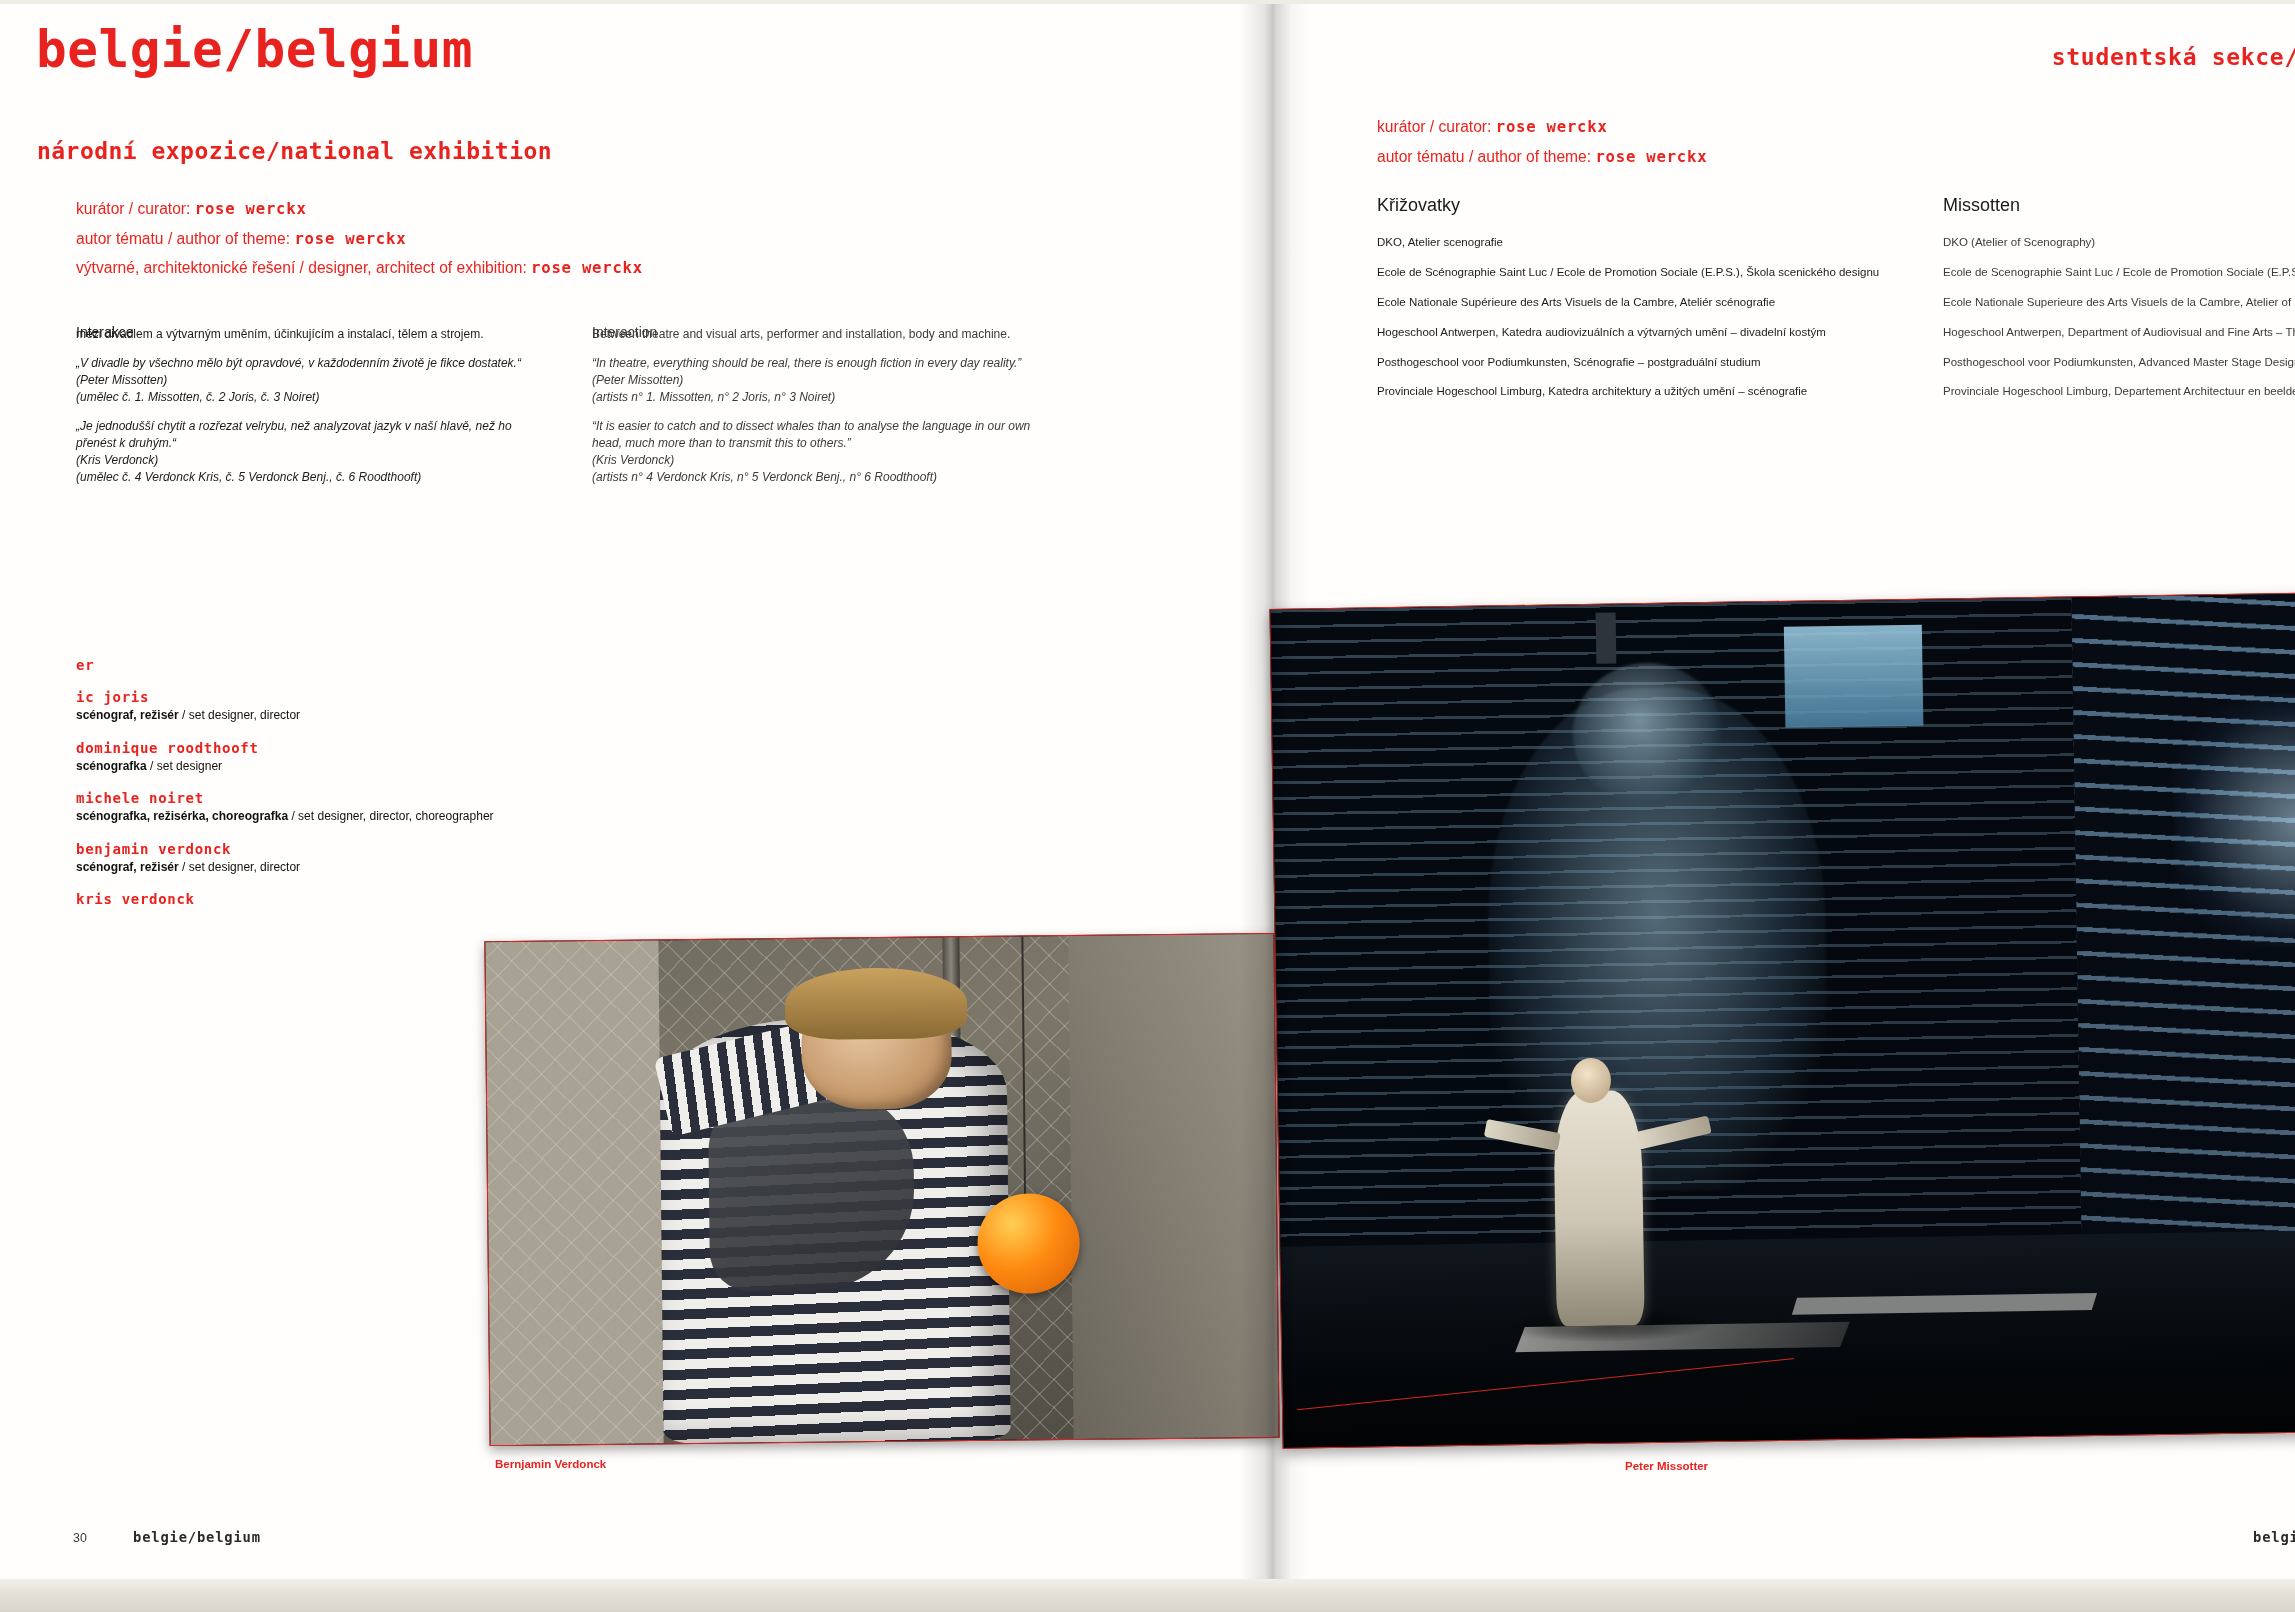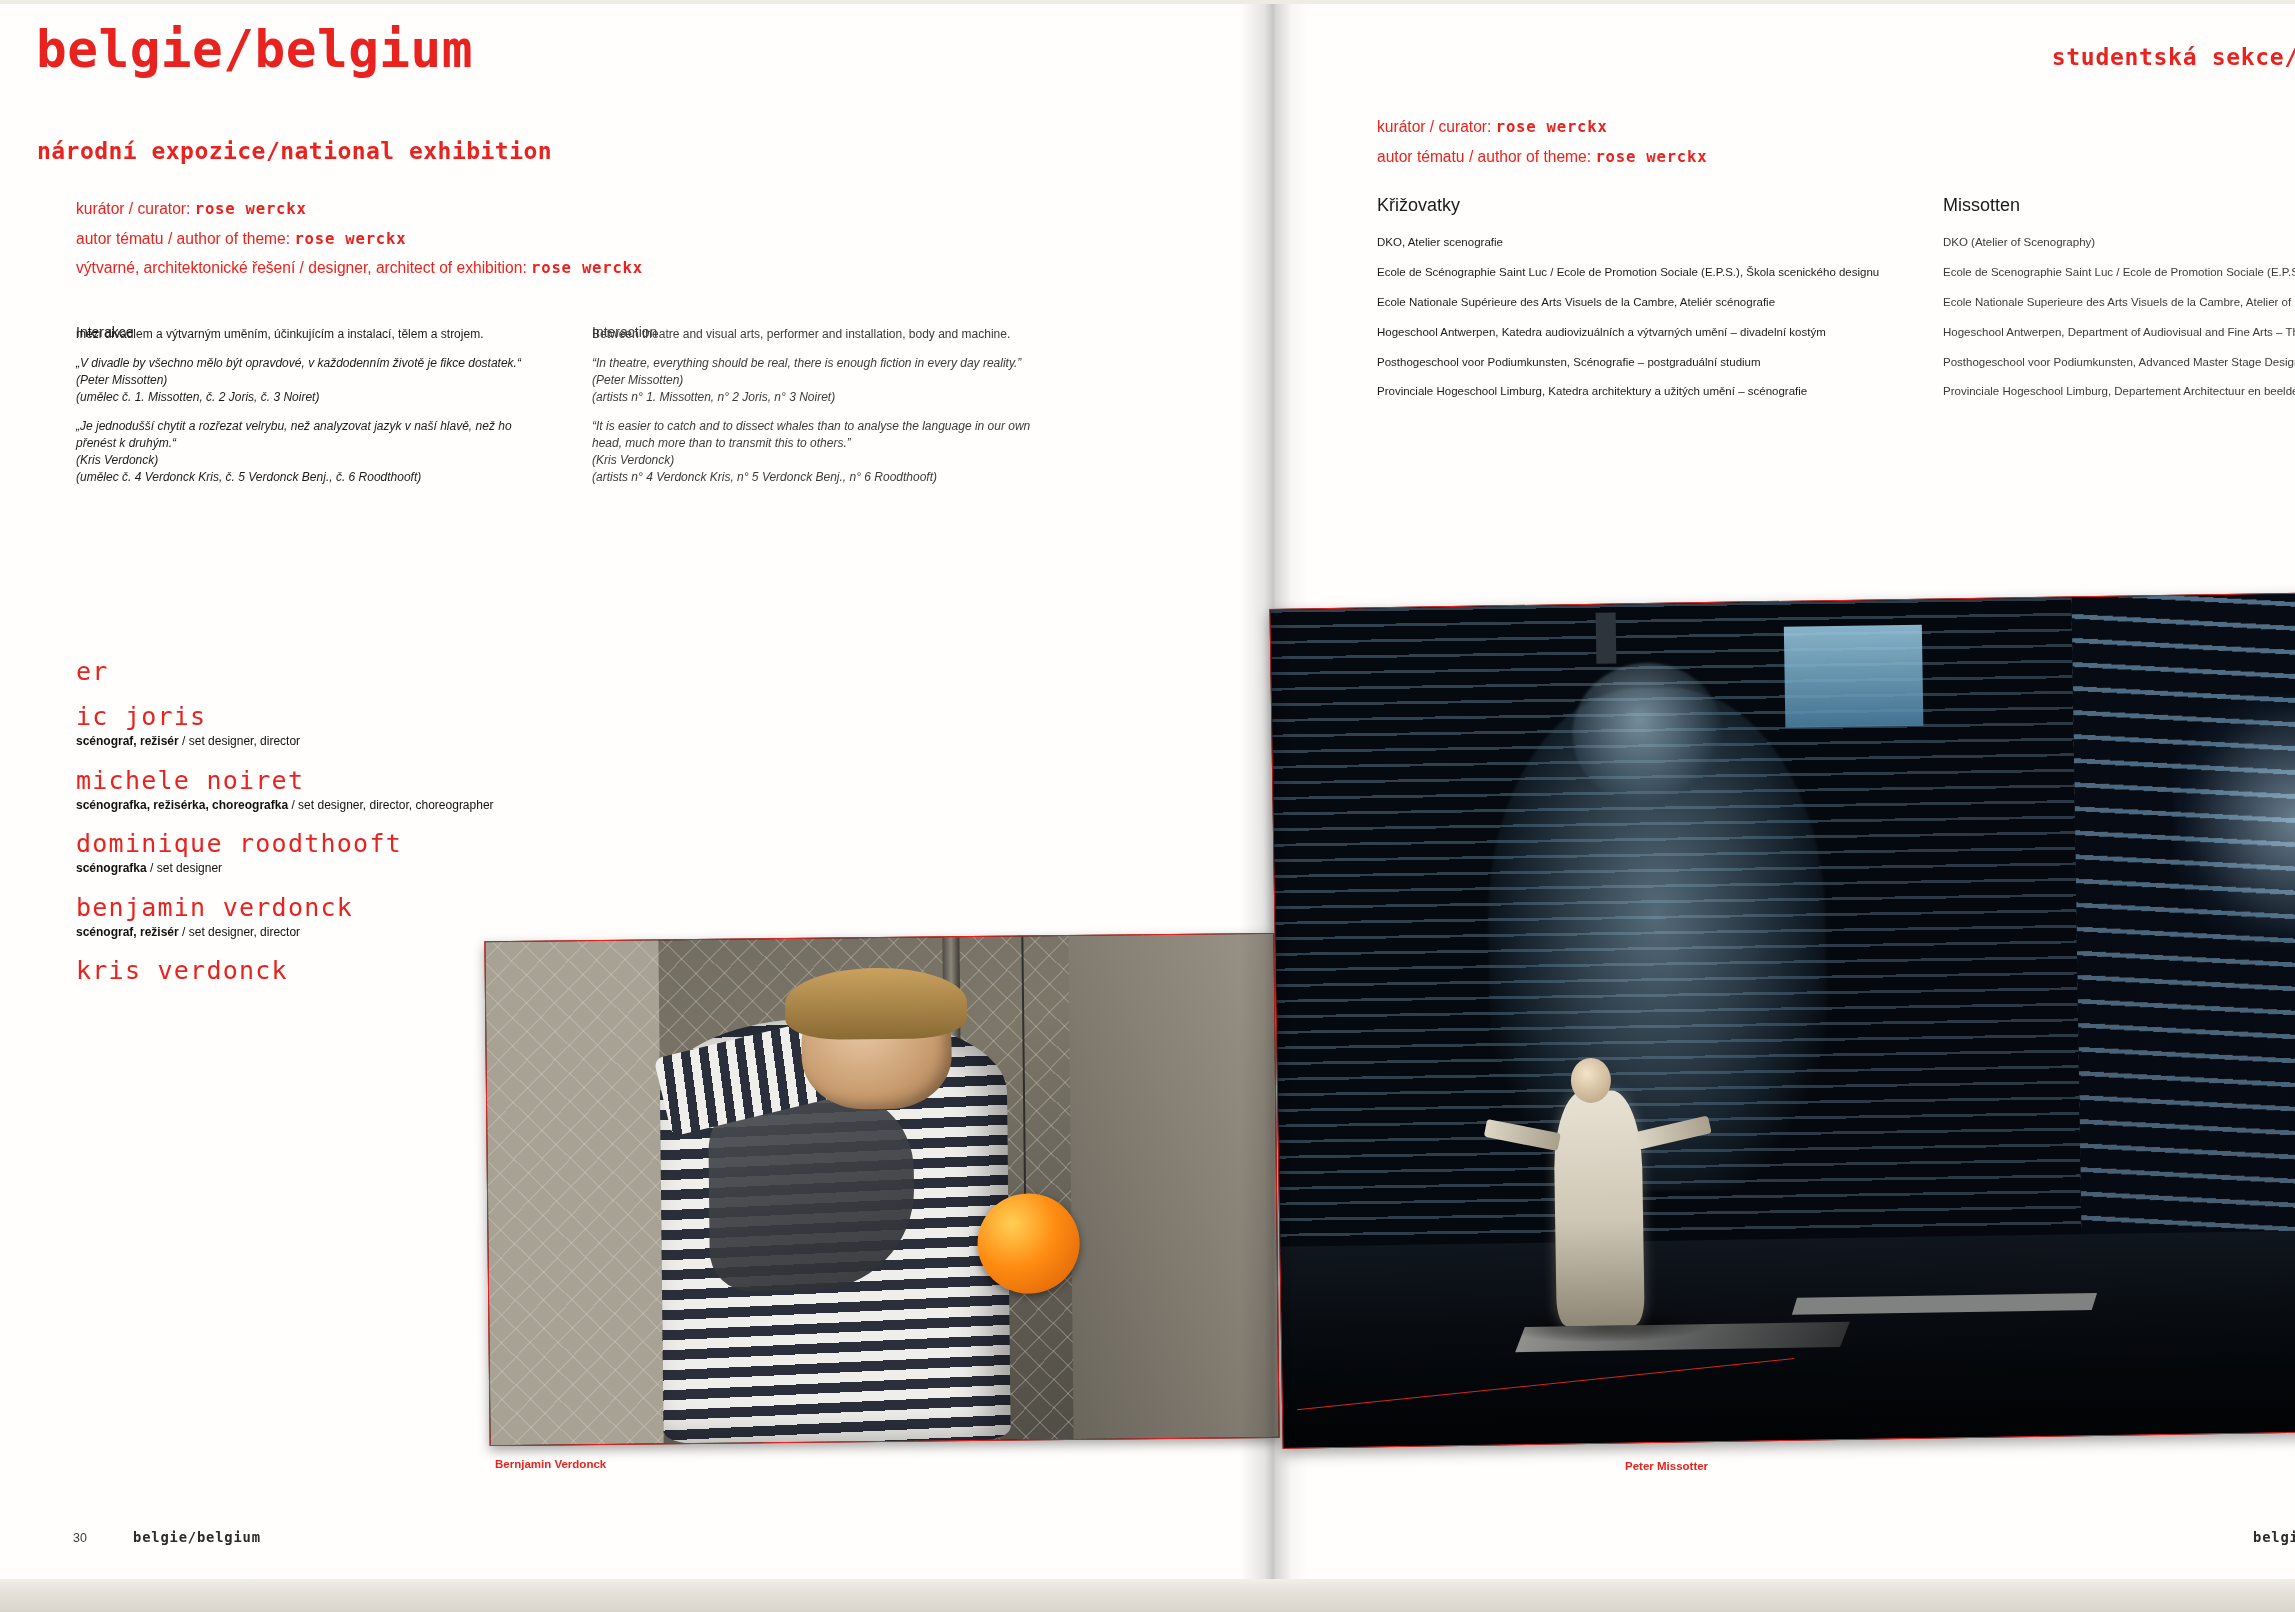--- a/index.html
+++ b/index.html
@@ -123,22 +123,22 @@
   .artist-list {
     position: absolute;
     left: 76px; top: 657px;
     width: 551px;
   }
   .artist {
     margin-bottom: 15.6px;
   }
   .artist .nm {
     font-family: "DejaVu Sans Mono", monospace;
-    font-weight: normal;
-    font-size: 25px;
+    font-weight: bold;
+    font-size: 14px;
     color: #e8231f;
     letter-spacing: 0.05em;
     line-height: 1.18;
   }
   .artist .role {
     font-size: 12px;
     line-height: 1.3;
     margin-top: 2.8px;
     color: #111;
   }
@@ -420,26 +420,26 @@
 
     <div class="artist-list">
       <div class="artist">
         <div class="nm">er</div>
       </div>
       <div class="artist">
         <div class="nm">ic joris</div>
         <div class="role"><b>scénograf, režisér</b><span> / set designer, director</span></div>
       </div>
       <div class="artist">
+        <div class="nm">dominique roodthooft</div>
+        <div class="role"><b>scénografka</b><span> / set designer</span></div>
+      </div>
+      <div class="artist">
         <div class="nm">michele noiret</div>
         <div class="role"><b>scénografka, režisérka, choreografka</b><span> / set designer, director, choreographer</span></div>
-      </div>
-      <div class="artist">
-        <div class="nm">dominique roodthooft</div>
-        <div class="role"><b>scénografka</b><span> / set designer</span></div>
       </div>
       <div class="artist">
         <div class="nm">benjamin verdonck</div>
         <div class="role"><b>scénograf, režisér</b><span> / set designer, director</span></div>
       </div>
       <div class="artist">
         <div class="nm">kris verdonck</div>
       </div>
     </div>
 

